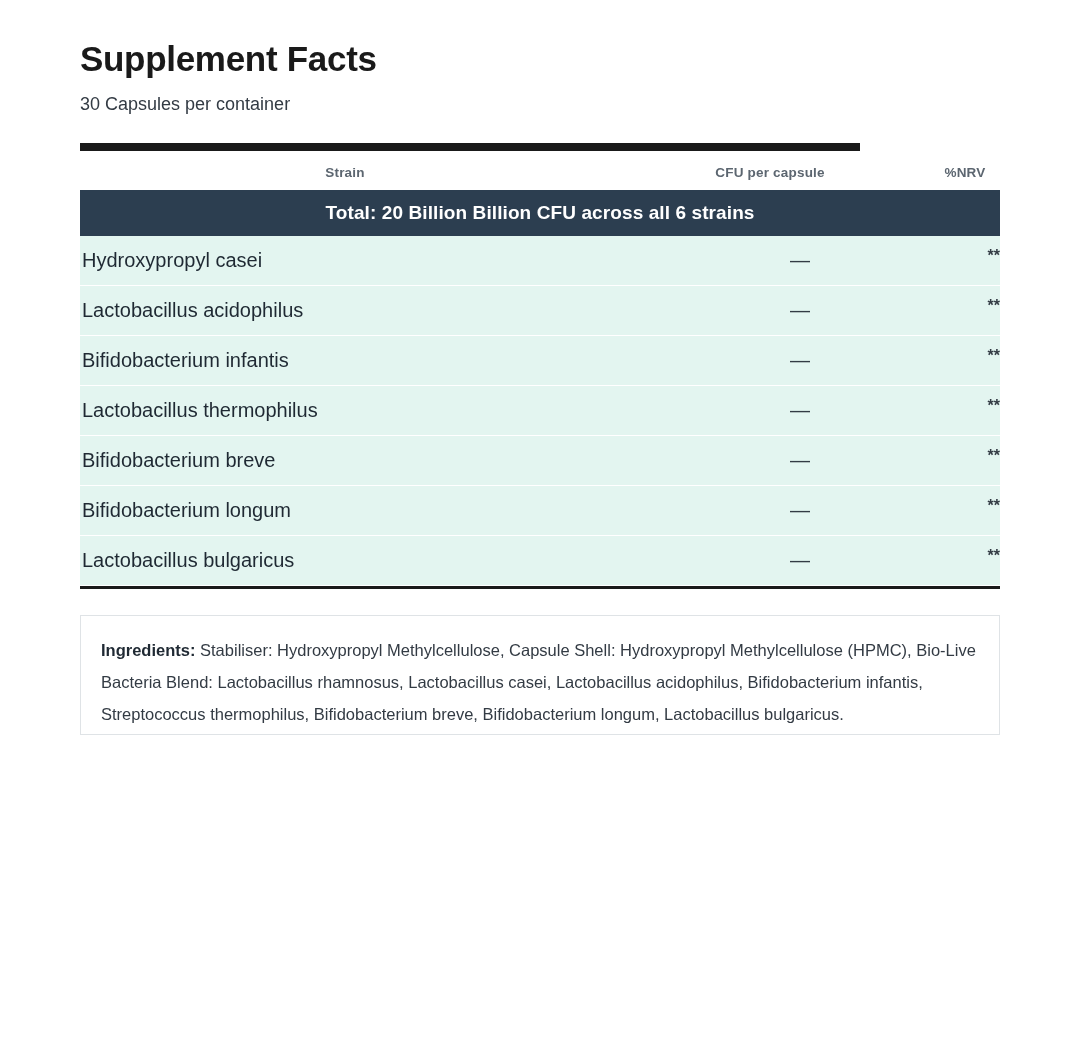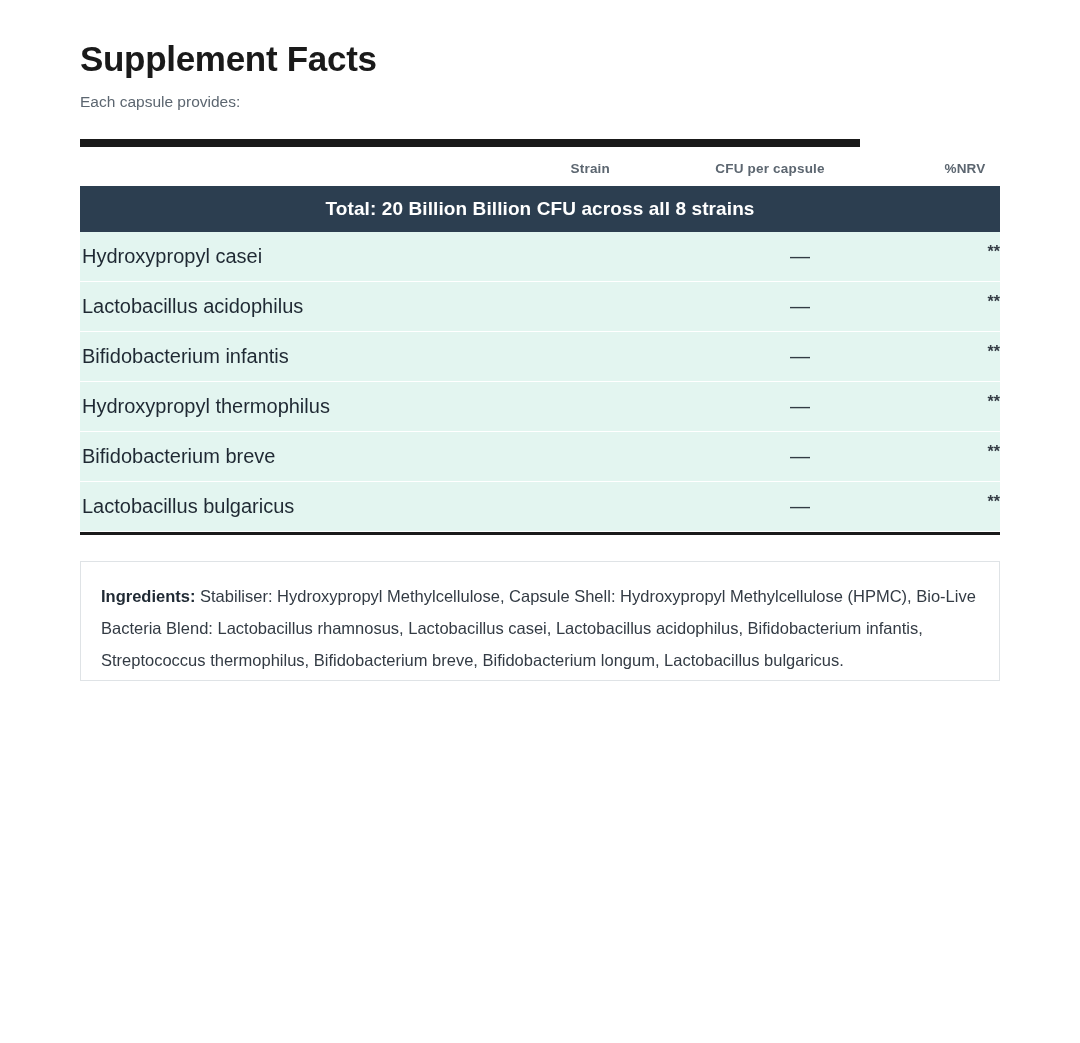--- a/index.html
+++ b/index.html
@@ -45,21 +45,21 @@
   }
   table.facts {
     width: 920px;
     border-collapse: collapse;
     margin-top: 6px;
   }
   table.facts th.colhead {
     font-size: 13.5px;
     font-weight: bold;
     color: #5c6670;
-    text-align: right;
+    text-align: center;
     padding: 8px 0 10px 0;
     letter-spacing: 0.2px;
   }
   table.facts th.colhead.right {
     text-align: center;
   }
   tr.total-row td {
     background: #2c3e50;
     color: #ffffff;
     text-align: center;
@@ -128,59 +128,64 @@
   .spacer-bottom {
     height: 50px;
   }
 </style>
 </head>
 <body>
 
 <div class="panel">
 
   <h1 class="title">Supplement Facts</h1>
-  <p class="subtitle2">Each capsule provides:</p>
+  <p class="subtitle">30 Capsules per container</p>
 
   <div class="rule-thick"></div>
 
   <table class="facts">
     <thead>
       <tr>
         <th class="colhead">Strain</th>
         <th class="colhead right">CFU per capsule</th>
         <th class="colhead right">%NRV</th>
       </tr>
     </thead>
     <tbody>
       <tr class="total-row">
-        <td colspan="3">Total: 20 Billion Billion CFU across all 8 strains</td>
+        <td colspan="3">Total: 20 Billion Billion CFU across all 6 strains</td>
       </tr>
 
       <tr class="strain-row">
         <td class="name">Hydroxypropyl casei</td>
         <td class="cfu">—</td>
         <td class="nrv">**</td>
       </tr>
       <tr class="strain-row">
         <td class="name">Lactobacillus acidophilus</td>
         <td class="cfu">—</td>
         <td class="nrv">**</td>
       </tr>
       <tr class="strain-row">
         <td class="name">Bifidobacterium infantis</td>
         <td class="cfu">—</td>
         <td class="nrv">**</td>
       </tr>
       <tr class="strain-row">
-        <td class="name">Hydroxypropyl thermophilus</td>
+        <td class="name">Lactobacillus thermophilus</td>
         <td class="cfu">—</td>
         <td class="nrv">**</td>
       </tr>
       <tr class="strain-row">
         <td class="name">Bifidobacterium breve</td>
+        <td class="cfu">—</td>
+        <td class="nrv">**</td>
+      </tr>
+      <tr class="strain-row">
+        <td class="name">Bifidobacterium longum</td>
         <td class="cfu">—</td>
         <td class="nrv">**</td>
       </tr>
       <tr class="strain-row">
         <td class="name">Lactobacillus bulgaricus</td>
         <td class="cfu">—</td>
         <td class="nrv">**</td>
       </tr>
     </tbody>
   </table>

